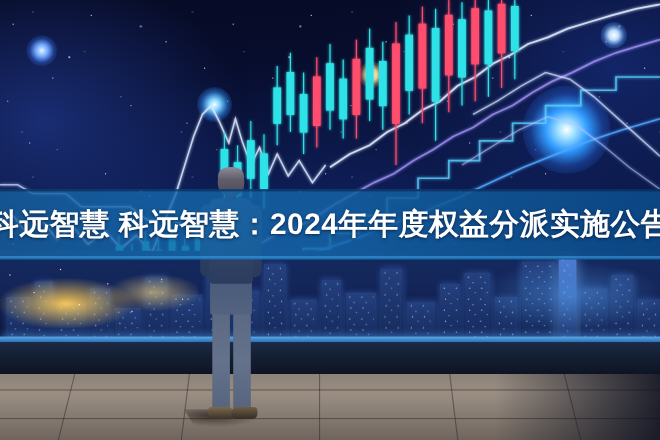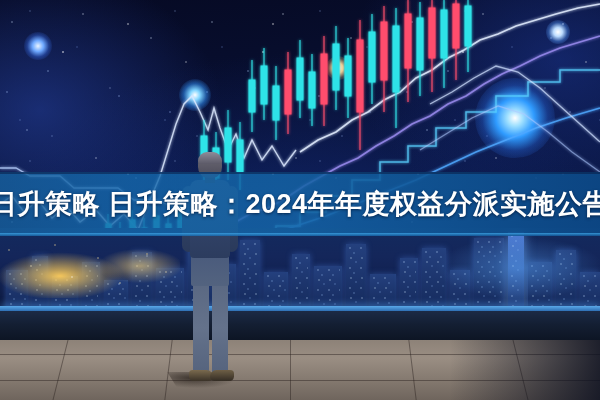--- a/index.html
+++ b/index.html
@@ -316,15 +316,15 @@
     <div id="armR"></div>
     <div id="torso"></div>
     <div id="neck"></div>
     <div id="head"></div>
     <div id="hair"></div>
   </div>
 
   <div id="band"></div>
   <div id="bandTopLine"></div>
   <div id="bandBotLine"></div>
-  <div id="title">日升策略 日升策略：2024年年度权益分派实施公告</div>
+  <div id="title">科远智慧 科远智慧：2024年年度权益分派实施公告</div>
 
 </div>
 
 </body></html>

